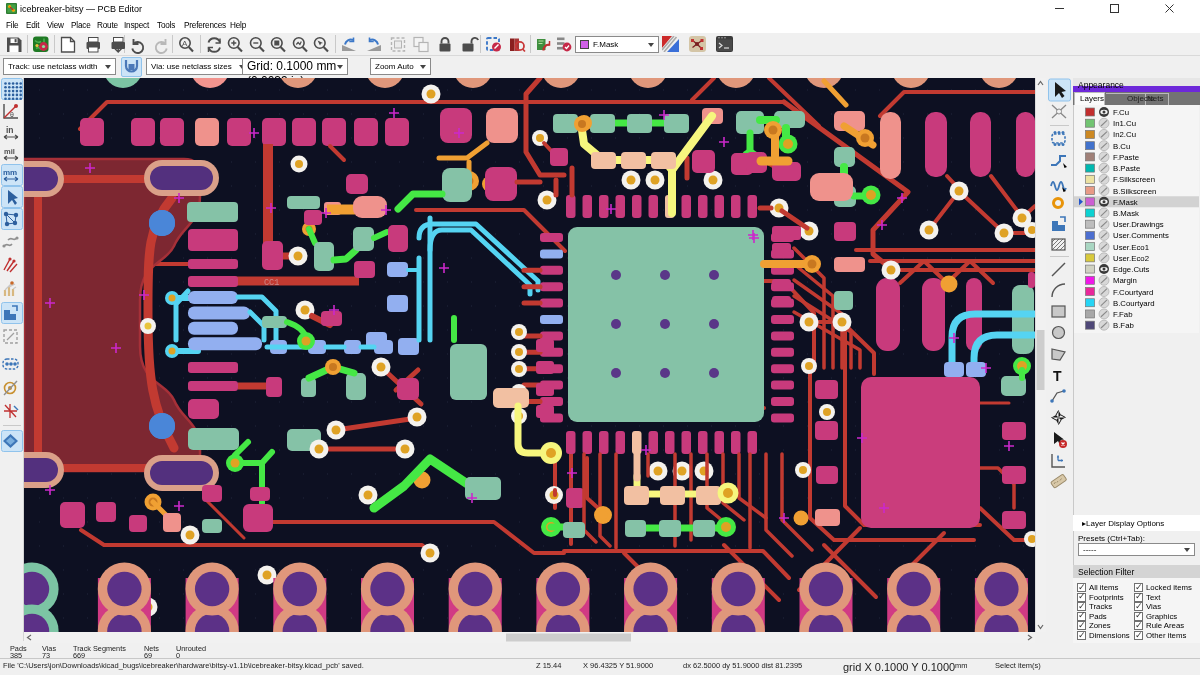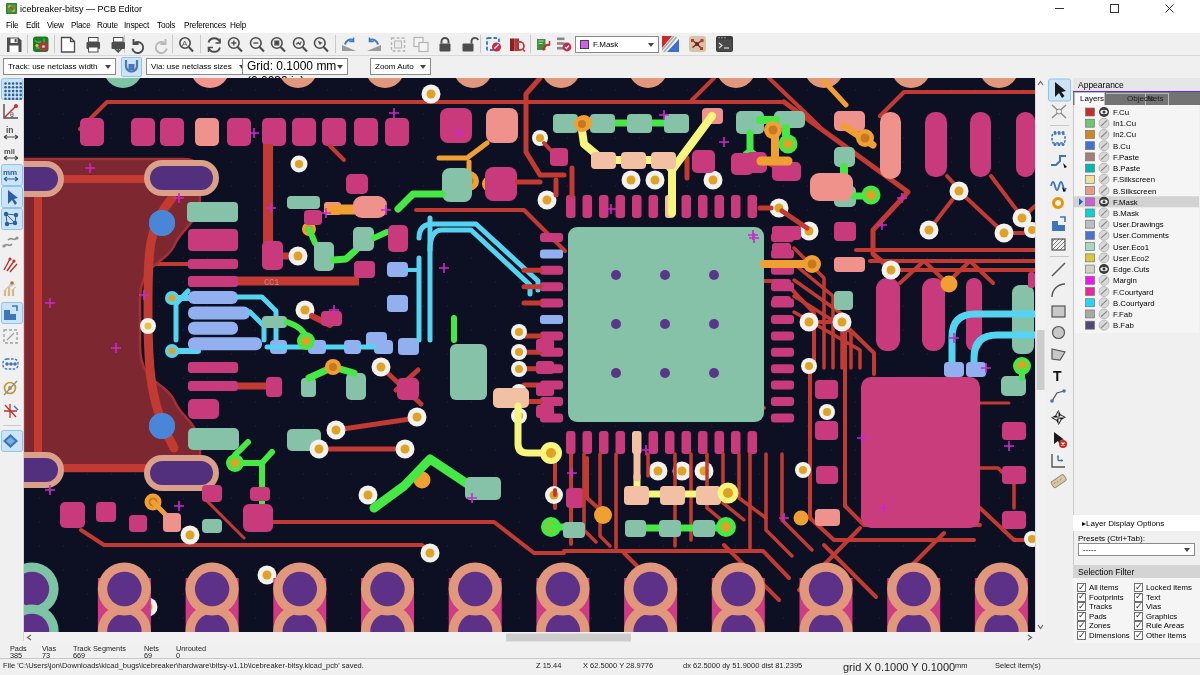--- a/index.html
+++ b/index.html
@@ -967,21 +967,21 @@
         <path d="M2 2 v13 h13" fill="none" stroke="#555" stroke-width="1.4"></path>
         <path d="M8 8.5 l5 0 m-5 0 v-5" stroke="#3d76b8" stroke-width="1.3"></path>
         <path d="M13 8.5 l-2 -1.2 v2.4 z M8 3.5 l-1.2 2 h2.4 z" fill="#3d76b8"></path>
       </g>
 <g transform="translate(4,395)">
         <rect x="1" y="5" width="15" height="7" rx="1.5" fill="#d8c8a8" stroke="#9a8a6a" stroke-width="1" transform="rotate(-35 8 8)"></rect>
         <path d="M4 11 l1.5 -2 M7 9.5 l1 -1.5 M10 7.5 l1.5 -2" stroke="#9a8a6a" stroke-width="0.9" transform="rotate(0)"></path>
       </g>
 </svg>
 <div class="abs" style="left:1073px;top:78px;width:127px;height:580px;background:#f0f0f0;border-left:1px solid #c9c9c9"></div>
-<div class="abs" style="left:1073px;top:78px;width:127px;height:14px;background:#e6e6e6;border-bottom:1px solid #6d28d9">
+<div class="abs" style="left:1073px;top:78px;width:127px;height:14px;background:#e6e6e6;border-bottom:6px solid #6d28d9">
       <span class="abs" style="left:5px;top:2px;font-size:8.5px;color:#000">Appearance</span>
     </div>
 <div class="abs" style="left:1073px;top:92px;width:127px;height:13px;background:#737373">
       <div class="abs" style="left:1px;top:0;width:31px;height:13px;background:#fafafa;border:1px solid #bbb;border-bottom:none;font-size:8px;padding:1px 0 0 5px">Layers</div>
       <div class="abs" style="left:33px;top:1px;width:40px;height:12px;font-size:8px;padding:0 0 0 21px;border-top:1px solid #bbb;border-right:1px solid #bbb;color:#222">Objects</div>
       <div class="abs" style="left:69px;top:1px;width:27px;height:12px;font-size:8px;padding:0 0 0 5px;border-top:1px solid #bbb;border-right:1px solid #bbb;color:#222">Nets</div>
     </div>
 <div class="abs" style="left:1074px;top:105px;width:125px;height:228px;background:#f5f5f5"></div>
 <svg class="abs" style="left:1074px;top:105px" width="125" height="228">
 <rect x="11.5" y="3.0" width="9" height="8" fill="#c22e2e" stroke="#777" stroke-width="0.7"></rect>
@@ -1116,17 +1116,17 @@
     <span class="abs" style="left:42px;top:650.5px;font-size:7.3px;color:#222">73</span>
 <span class="abs" style="left:73px;top:643.5px;font-size:7.3px;color:#222">Track Segments</span>
     <span class="abs" style="left:73px;top:650.5px;font-size:7.3px;color:#222">669</span>
 <span class="abs" style="left:144px;top:643.5px;font-size:7.3px;color:#222">Nets</span>
     <span class="abs" style="left:144px;top:650.5px;font-size:7.3px;color:#222">69</span>
 <span class="abs" style="left:176px;top:643.5px;font-size:7.3px;color:#222">Unrouted</span>
     <span class="abs" style="left:176px;top:650.5px;font-size:7.3px;color:#222">0</span>
 <div class="abs" style="left:0;top:658px;width:1200px;height:17px;background:#f0f0f0;border-top:1px solid #c8c8c8"></div>
 <span class="abs" style="left:3px;top:661px;font-size:7.5px;color:#222">File 'C:\Users\jon\Downloads\kicad_bugs\icebreaker\hardware\bitsy-v1.1b\icebreaker-bitsy.kicad_pcb' saved.</span>
 <span class="abs" style="left:536px;top:661px;font-size:7.5px;color:#222">Z 15.44</span>
-<span class="abs" style="left:583px;top:661px;font-size:7.5px;color:#222">X 62.5000  Y 28.9776</span>
+<span class="abs" style="left:583px;top:661px;font-size:7.5px;color:#222">X 96.4325  Y 51.9000</span>
 <span class="abs" style="left:683px;top:661px;font-size:7.5px;color:#222">dx 62.5000  dy 51.9000  dist 81.2395</span>
 <span class="abs" style="left:843px;top:661px;font-size:11px;color:#222">grid X 0.1000  Y 0.1000</span>
 <span class="abs" style="left:955px;top:661px;font-size:7.5px;color:#222">mm</span>
 <span class="abs" style="left:995px;top:661px;font-size:7.5px;color:#222">Select item(s)</span>
 </div>
 </body></html>

